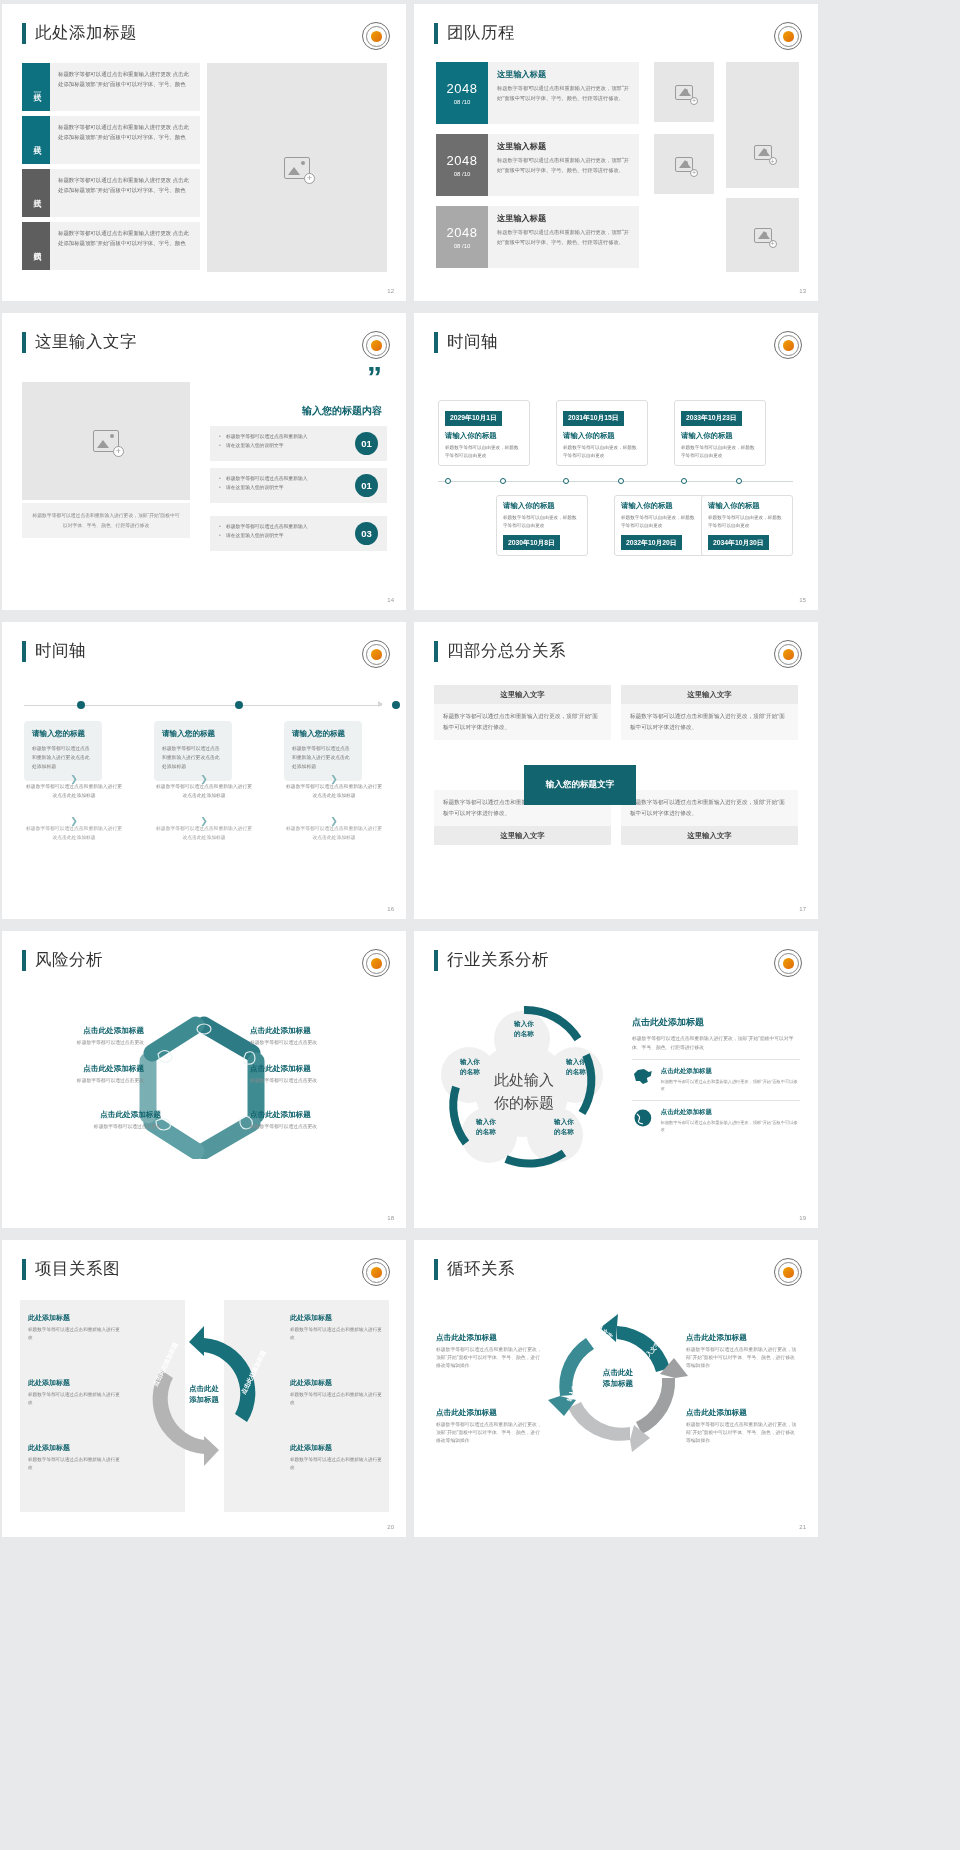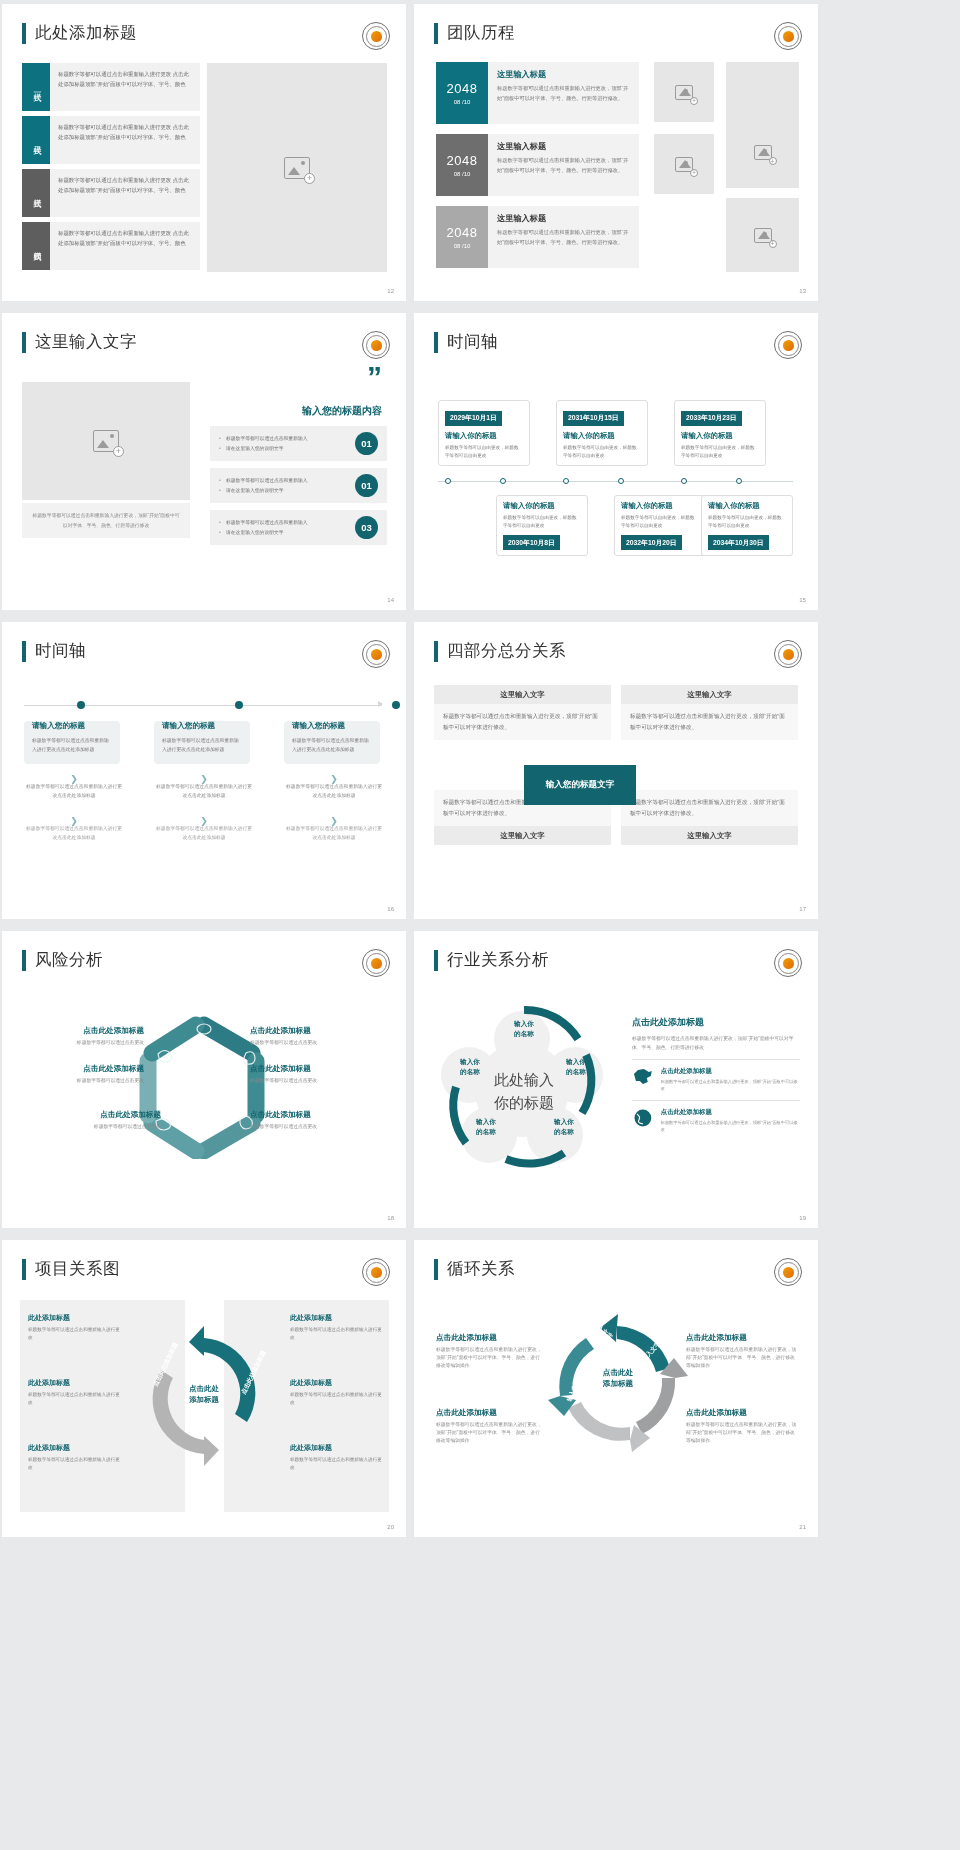--- a/index.html
+++ b/index.html
@@ -63,42 +63,42 @@
   .imgico:after{content:"";position:absolute;right:4px;top:3px;width:4px;height:4px;border-radius:50%;background:#9b9b9b;}
   .plusc{position:absolute;right:-6px;bottom:-6px;width:11px;height:11px;border-radius:50%;
     background:#fff;border:1.6px solid #9b9b9b;display:flex;align-items:center;justify-content:center;
     font-size:9px;color:#9b9b9b;line-height:1;}
 
   
   .s13row{position:absolute;display:flex;background:#f2f2f2;height:62px;}
   .s13yr{width:52px;display:flex;flex-direction:column;align-items:center;justify-content:center;color:#fff;}
   .s13yr .y{font-size:13px;letter-spacing:.5px;}
   .s13yr .d{font-size:6px;margin-top:3px;}
-  .s13c{flex:1;padding:7px 9px;}
+  .s13c{flex:1;padding:7px 9px;font-family:Liberation Serif, serif;}
   .s13c h4{font-size:8.2px;margin-bottom:4px;}
   .s13c p{font-size:5.2px;color:#767676;line-height:1.85;}
 
   
   .quote{position:absolute;right:24px;top:55px;font-size:30px;color:#12646e;font-weight:bold;line-height:.6;}
   .s14num{width:23px;height:23px;border-radius:50%;background:#12646e;color:#fff;font-size:9.5px;
     display:flex;align-items:center;justify-content:center;font-weight:bold;flex:0 0 auto;}
-  .s14item{position:absolute;display:flex;align-items:center;gap:7px;background:#f0f0f0;padding:6px 9px;}
+  .s14item{position:absolute;display:flex;gap:7px;background:#f0f0f0;padding:6px 9px;}
   .s14item ul{list-style:none;flex:1;}
   .s14item li{font-size:4.8px;color:#6d6d6d;line-height:1.9;position:relative;padding-left:7px;}
   .s14item li:before{content:"•";position:absolute;left:0;color:#9b9b9b;}
 
   
   .tl-card{position:absolute;background:#fff;border:1px solid #dedede;border-radius:3px;padding:5px 6px;width:92px;}
   .tl-date{display:inline-block;background:#12646e;color:#fff;font-size:6.8px;padding:2.5px 5px;font-weight:bold;}
   .tl-card h5{font-size:7.4px;color:#12646e;margin:5px 0 3px;font-weight:bold;}
   .tl-card p{font-size:4.6px;color:#7b7b7b;line-height:1.85;}
   .tl-dot{position:absolute;width:6px;height:6px;border-radius:50%;border:1.3px solid #12646e;background:#fff;}
 
   
-  .s16card{position:absolute;width:96px;background:#eef1f1;border-radius:4px;padding:0 8px 10px;}
+  .s16card{position:absolute;width:78px;background:#eef1f1;border-radius:4px;padding:8px 8px 10px;}
   .s16card h5{font-size:7.6px;color:#12646e;font-weight:bold;margin-bottom:5px;}
   .s16card p{font-size:4.8px;color:#7a7a7a;line-height:1.9;}
   .chev{text-align:center;color:#7fb3b8;font-size:9px;line-height:1;margin:5px 0;}
 
   
   .s17hdr{background:#ebebeb;text-align:center;font-size:7.4px;color:#444;font-weight:bold;padding:4.5px 0;}
   .s17body{background:#f7f7f7;padding:7px 9px;font-size:5.6px;color:#6e6e6e;line-height:2;}
   .s17center{position:absolute;background:#12646e;color:#fff;font-size:8.6px;font-weight:bold;
     display:flex;align-items:center;justify-content:center;}
 
@@ -251,21 +251,21 @@
       </ul>
       <div class="s14num">01</div>
     </div>
     <div class="s14item" style="left:208px;top:155px;width:177px;">
       <ul>
         <li>标题数字等都可以通过点击和重新输入</li>
         <li>请在这里输入您的说明文字</li>
       </ul>
       <div class="s14num">01</div>
     </div>
-    <div class="s14item" style="left:208px;top:197px;width:177px;">
+    <div class="s14item" style="left:208px;top:203px;width:177px;">
       <ul>
         <li>标题数字等都可以通过点击和重新输入</li>
         <li>请在这里输入您的说明文字</li>
       </ul>
       <div class="s14num">03</div>
     </div>
     <div class="pg">14</div>
   </div>
 
   <div class="slide">

